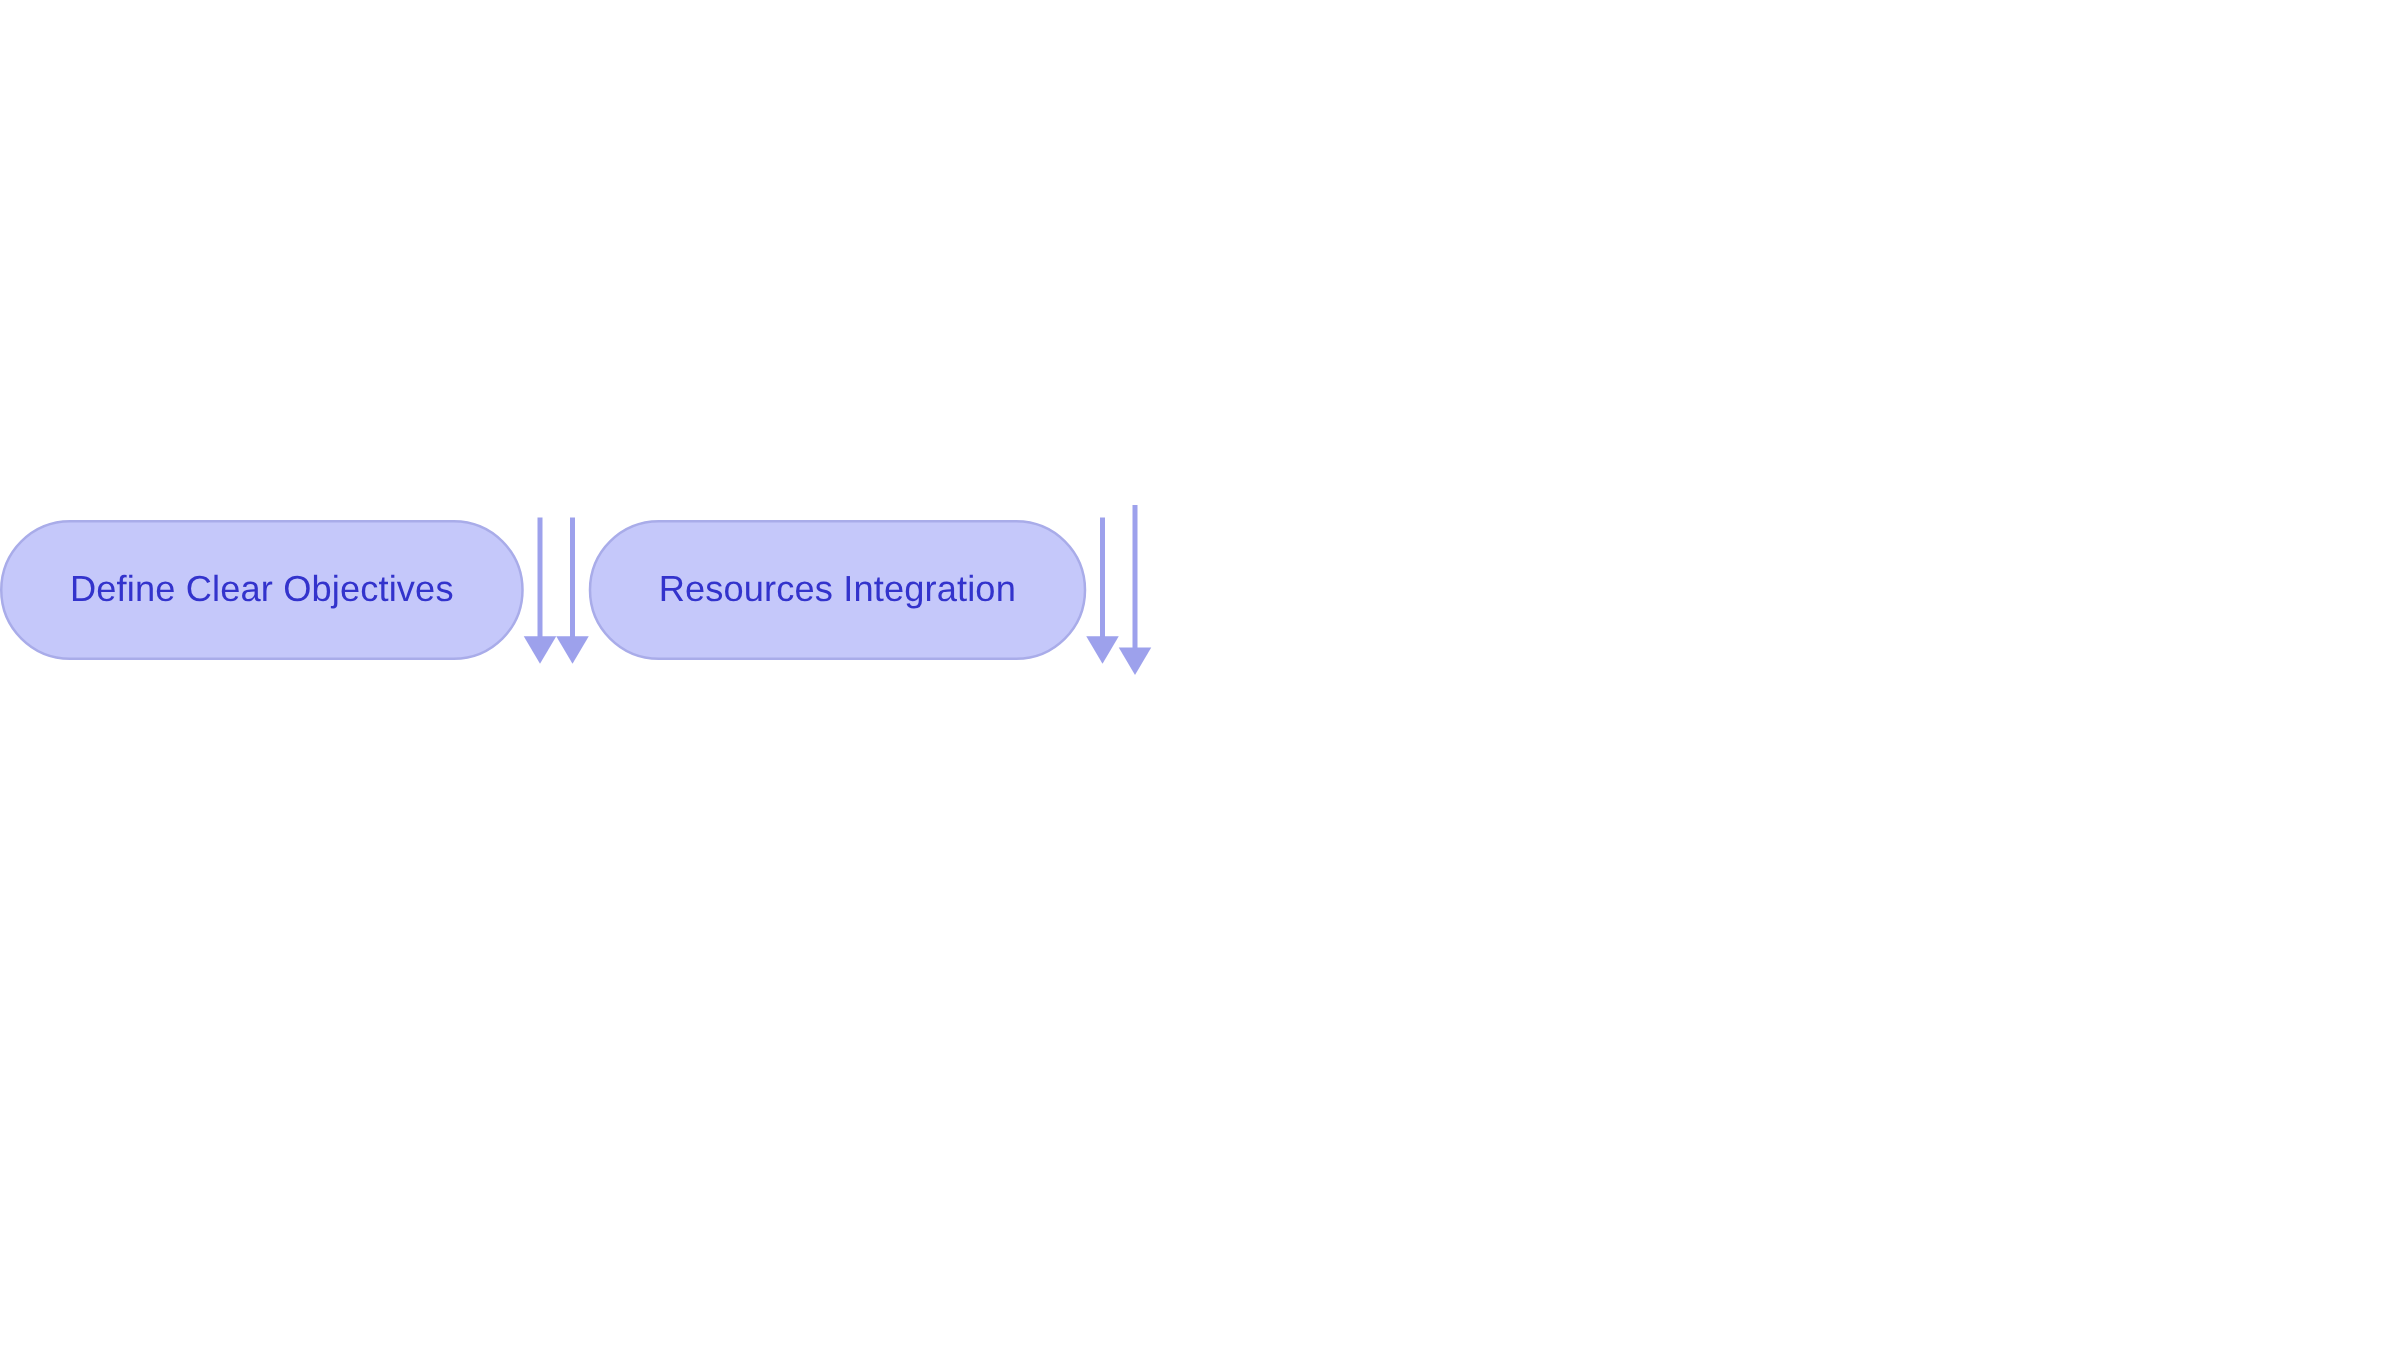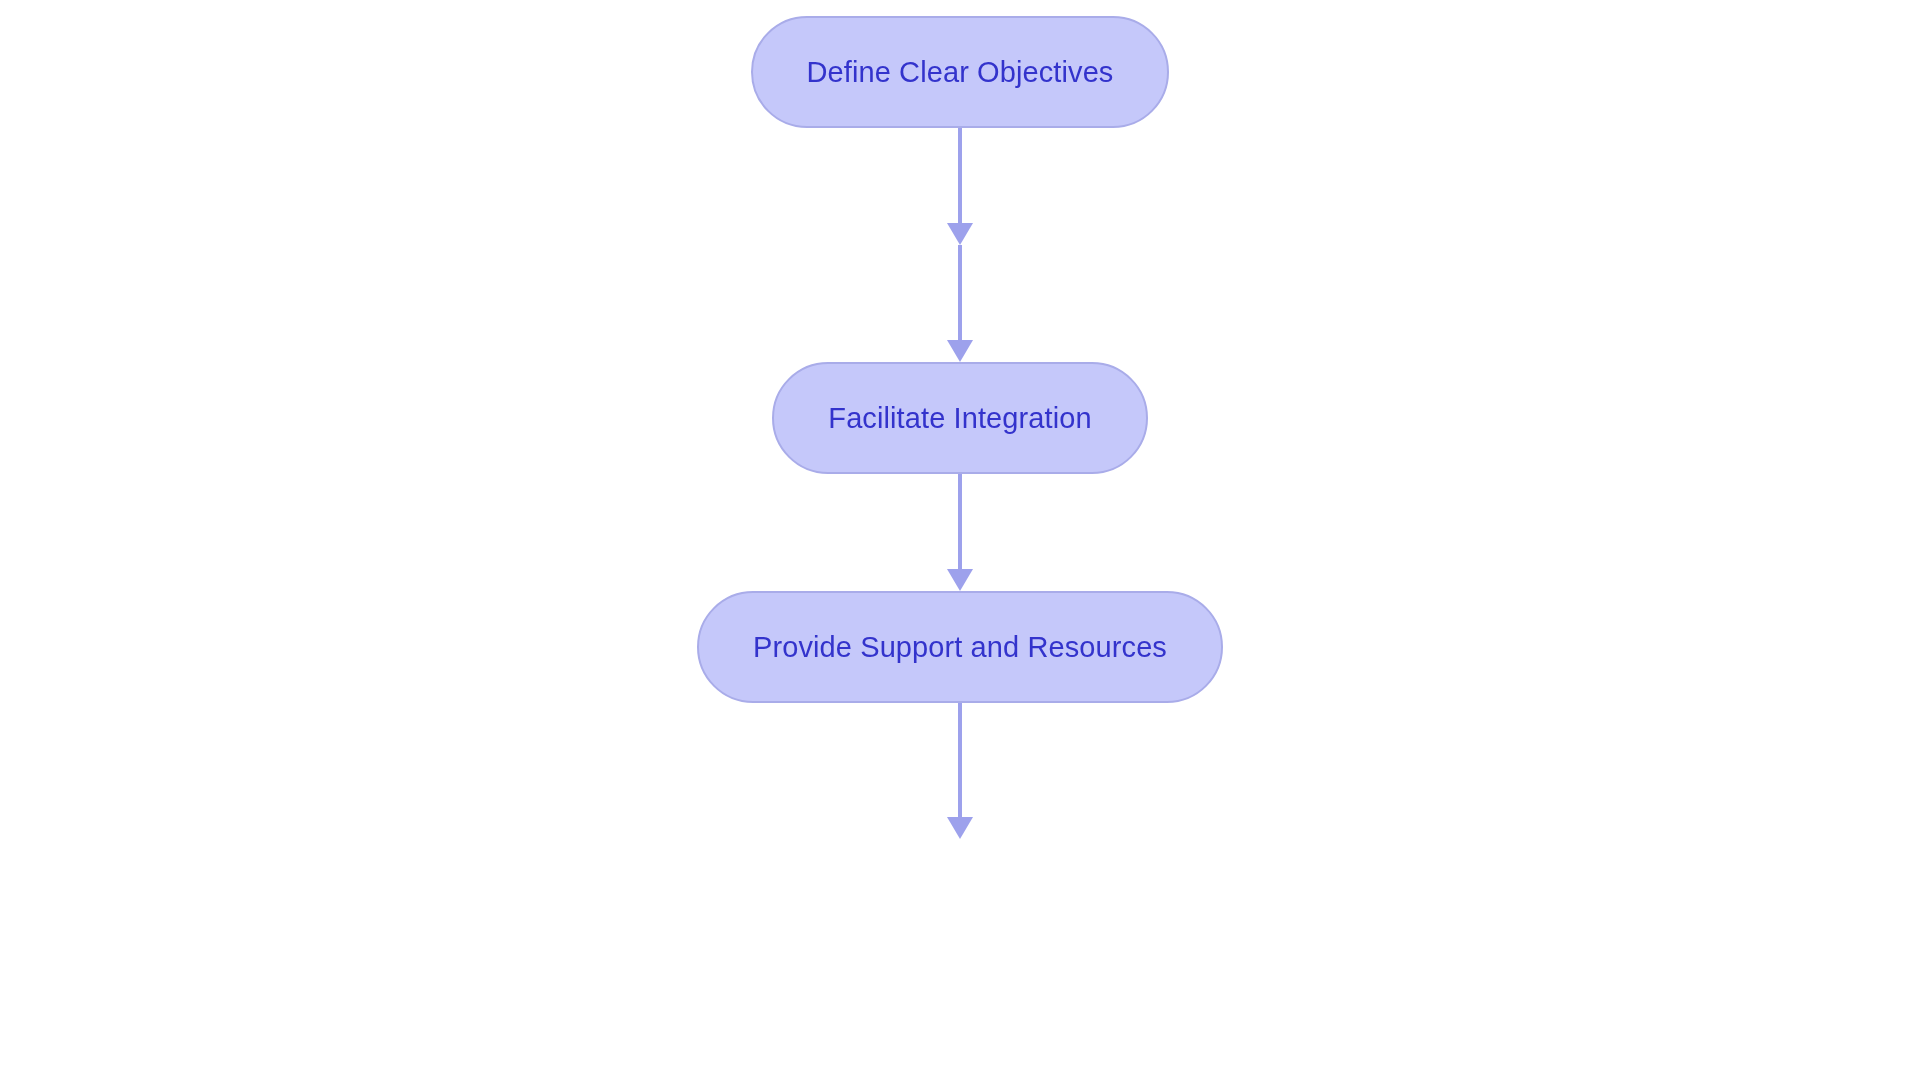--- a/index.html
+++ b/index.html
@@ -21,21 +21,21 @@
   }
 
   
   .flow {
     position: absolute;
     left: 0;
     top: 0;
     width: 1920px;
     height: 944px;
     display: flex;
-    flex-direction: column;
+    flex-direction: row;
     align-items: center;
   }
 
   
   .node {
     box-sizing: border-box;
     height: 112px;
     border-radius: 56px;
     background: #c5c8fa;
     border: 2px solid #a9ace9;
@@ -95,31 +95,28 @@
       <div class="head"></div>
     </div>
 
 
     <div class="connector">
       <div class="shaft" style="height:96px;"></div>
       <div class="head"></div>
     </div>
 
     <div class="node">
-      <span class="node-label">Facilitate Integration</span>
+      <span class="node-label">Resources Integration</span>
     </div>
 
     <div class="connector">
       <div class="shaft" style="height:96px;"></div>
       <div class="head"></div>
     </div>
 
-    <div class="node">
-      <span class="node-label">Provide Support and Resources</span>
-    </div>
 
     <div class="connector">
       <div class="shaft" style="height:115px;"></div>
       <div class="head"></div>
     </div>
 
 
   </div>
 </div>
 

